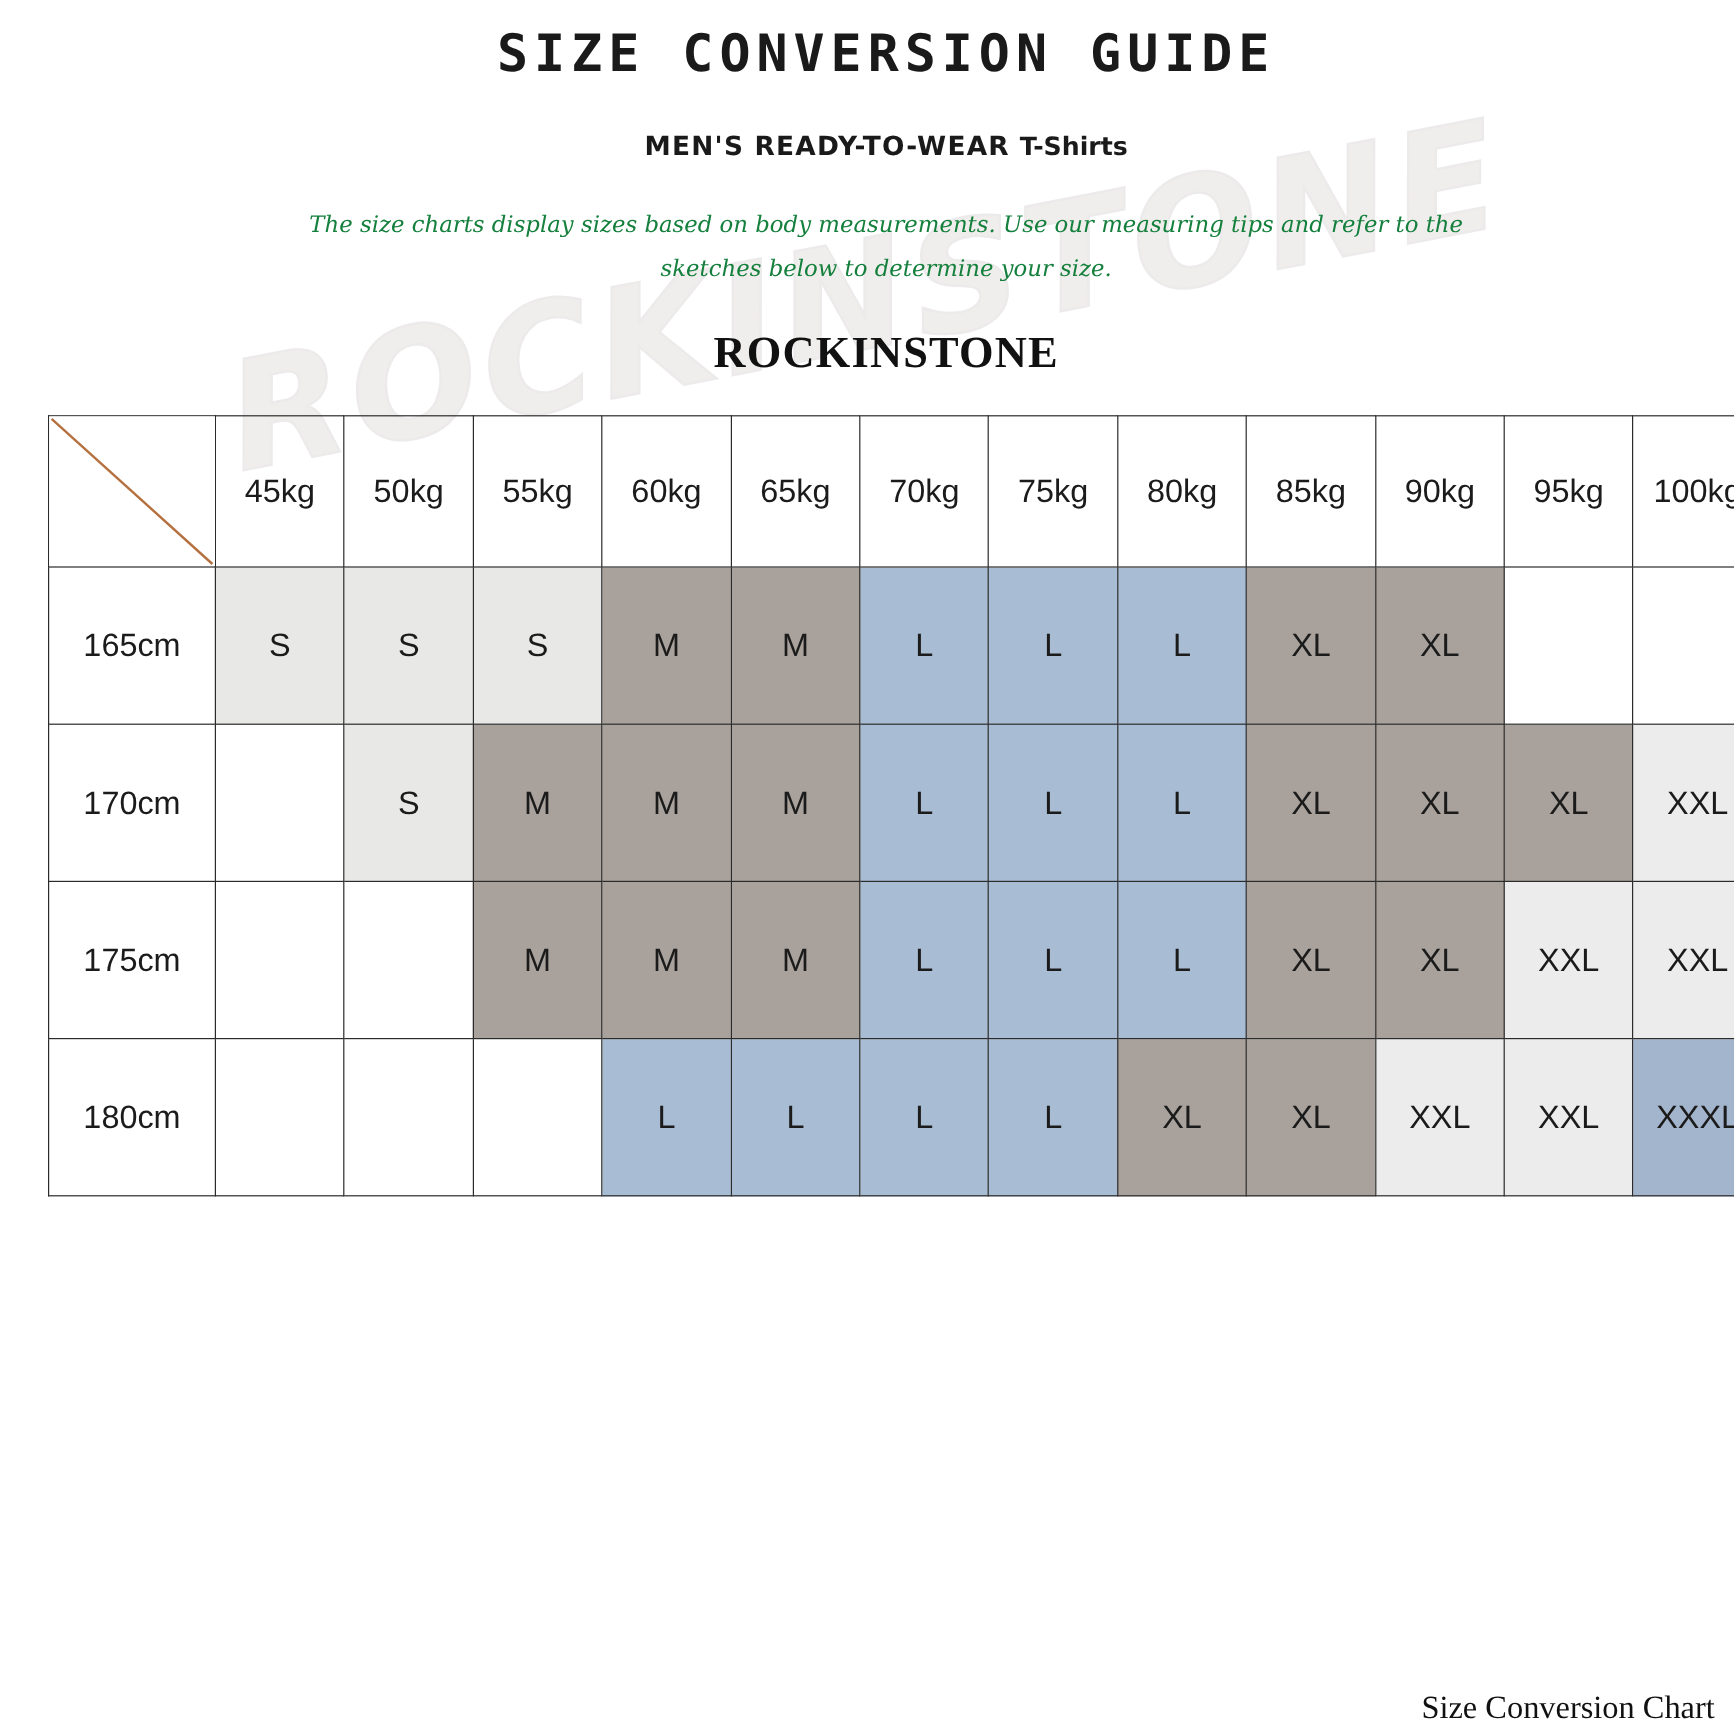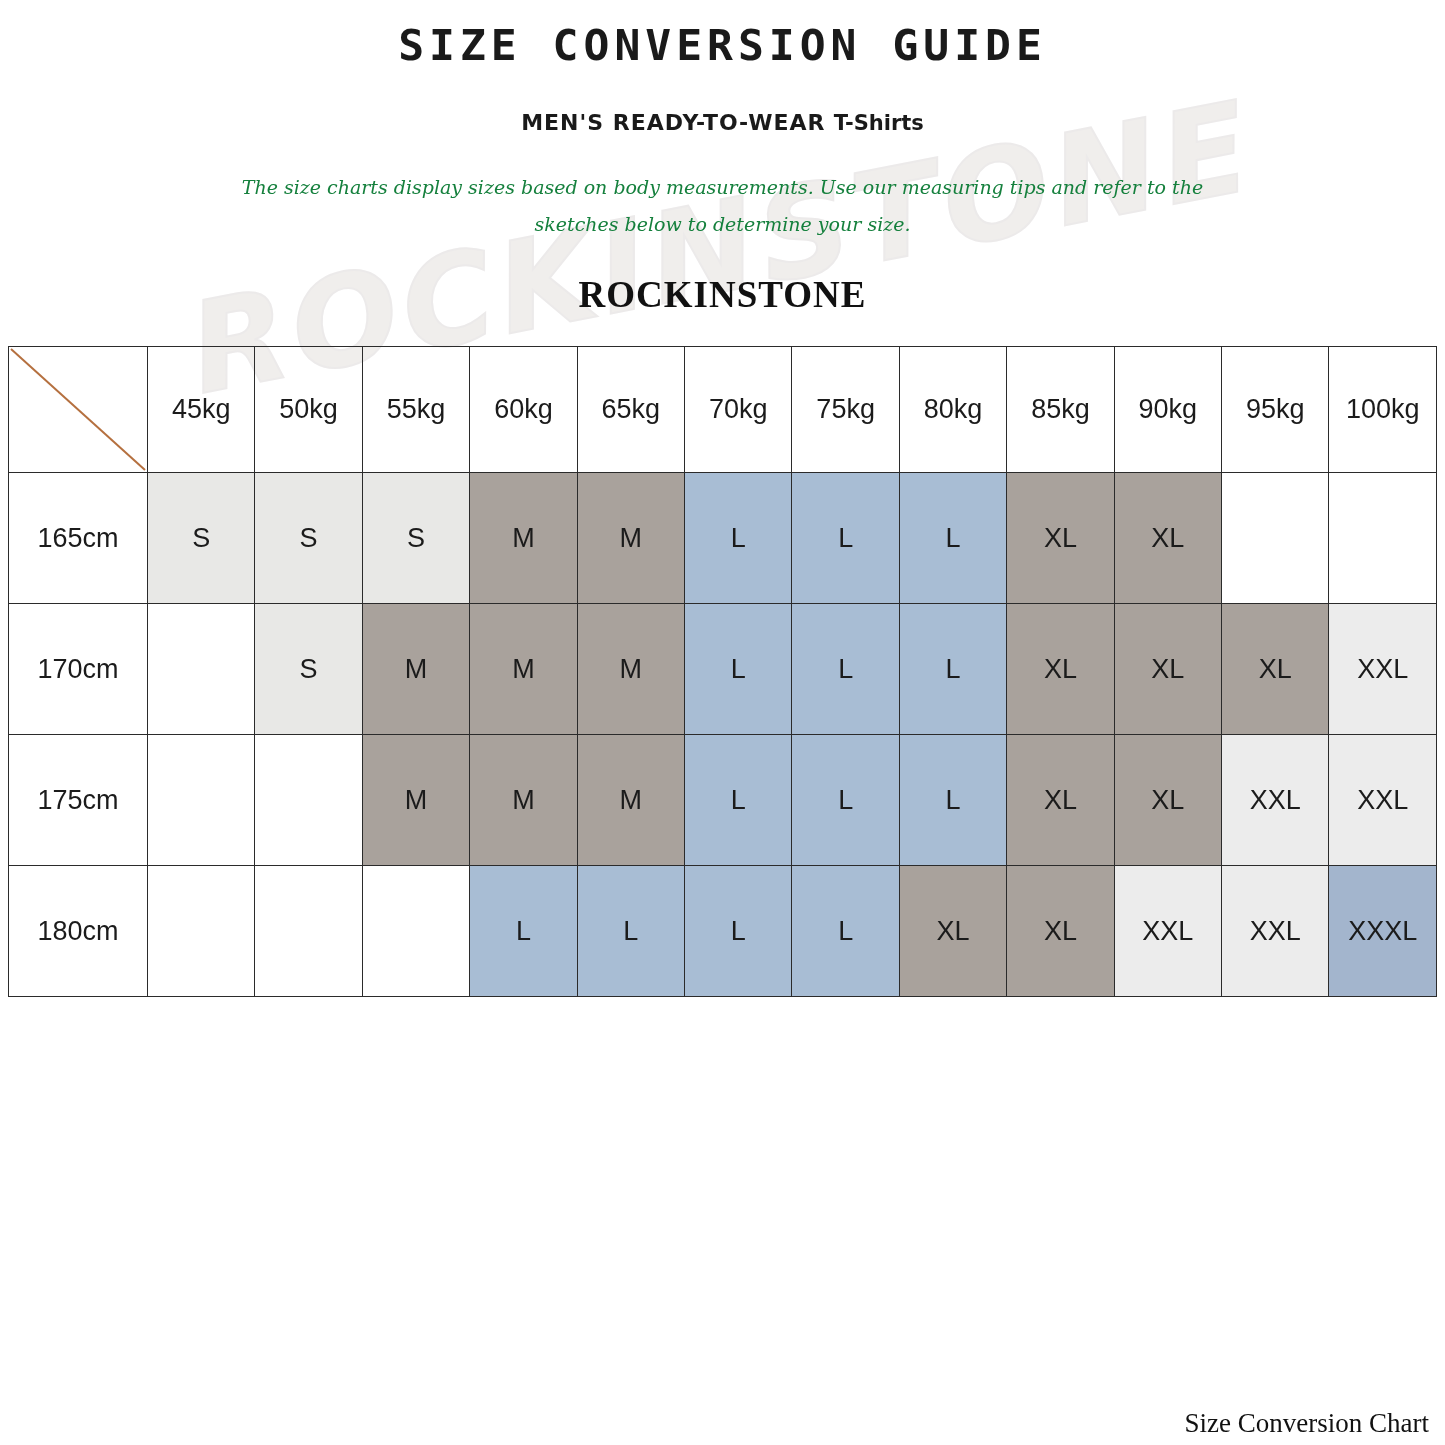--- a/index.html
+++ b/index.html
@@ -34,20 +34,21 @@
     white-space: nowrap;
     z-index: 0;
   }
 
   .page {
     position: relative;
     z-index: 1;
     width: 1445px;
     height: 1445px;
     box-sizing: border-box;
+    padding-left: 32px;
   }
 
   .title {
     text-align: center;
     font-family: "DejaVu Sans Mono", monospace;
     font-size: 43px;
     font-weight: 700;
     letter-spacing: 5px;
     color: #1a1a1a;
     padding-top: 20px;

